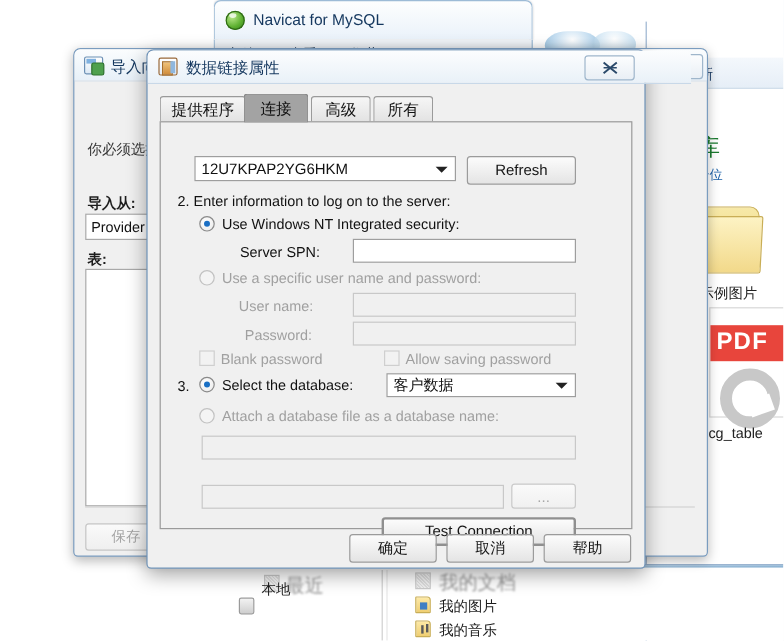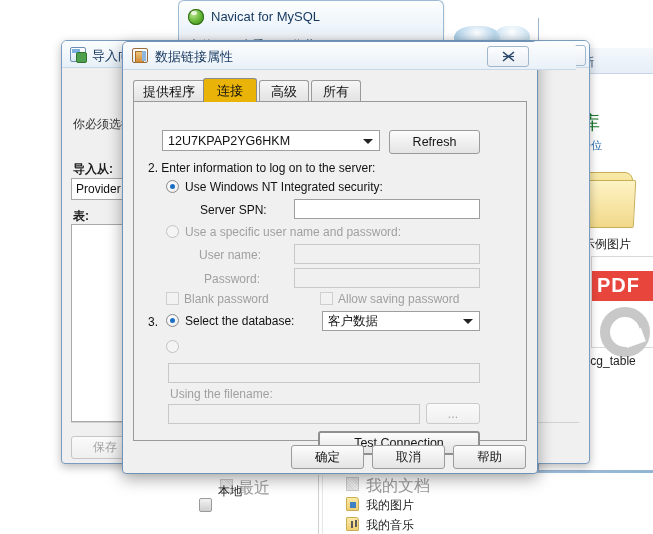--- a/index.html
+++ b/index.html
@@ -232,21 +232,21 @@
   .tabstrip { position:absolute; left:10px; top:36px; width:394px; height:24px; }
   .tab {
     position:absolute; top:2px; height:22px;
     background: linear-gradient(#f6f6f6,#e2e2e2);
     border:1px solid #9a9a9a; border-bottom:none;
     border-radius:3px 3px 0 0;
     font-size:13px; color:#111;
     display:flex; align-items:center; justify-content:center;
   }
   .tab.active {
-    top:0; height:24px; background:#eab308; border-color:#8a8a8a;
+    top:0; height:24px; background:#a3a3a3; border-color:#8a8a8a;
     z-index:3; font-weight:normal;
   }
   .tabpanel {
     position:absolute; left:10px; top:59px; width:394px; height:340px;
     background:#f0f0f0; border:1px solid #9a9a9a;
   }
 
   .dlp-text { position:absolute; font-size:12px; color:#111; white-space:nowrap; }
   .dlp-text.dim { color:#a0a0a0; }
   .dlp-input {
@@ -445,24 +445,24 @@
 
       <div class="dlp-text" style="left:14px; top:213px;">3.</div>
       <div class="radio checked" style="left:32px; top:212px;"></div>
       <div class="dlp-text" style="left:51px; top:212px;">Select the database:</div>
       <div class="dlp-input" style="left:188px; top:209px; width:158px; height:20px;">
         <span>客户数据</span>
         <span class="combo-arrow"></span>
       </div>
 
       <div class="radio dim" style="left:32px; top:238px;"></div>
+      <div class="dlp-text dim" style="left:51px; top:238px;">Attach a database file as a database name:</div>
 
       <div class="dlp-input disabled" style="left:34px; top:261px; width:312px; height:20px;"></div>
 
-      <div class="dlp-text dim" style="left:36px; top:285px;">Using the filename:</div>
       <div class="dlp-input disabled" style="left:34px; top:302px; width:252px; height:20px;"></div>
       <div class="dlp-btn disabled" style="left:292px; top:301px; width:54px; height:21px;">...</div>
 
       <div class="dlp-btn default" style="left:184px; top:329px; width:162px;">Test Connection</div>
     </div>
 
     <div class="dlp-footer">
       <div class="dlp-btn" style="left:168px; top:4px; width:73px;">确定</div>
       <div class="dlp-btn" style="left:249px; top:4px; width:73px;">取消</div>
       <div class="dlp-btn" style="left:330px; top:4px; width:73px;">帮助</div>

